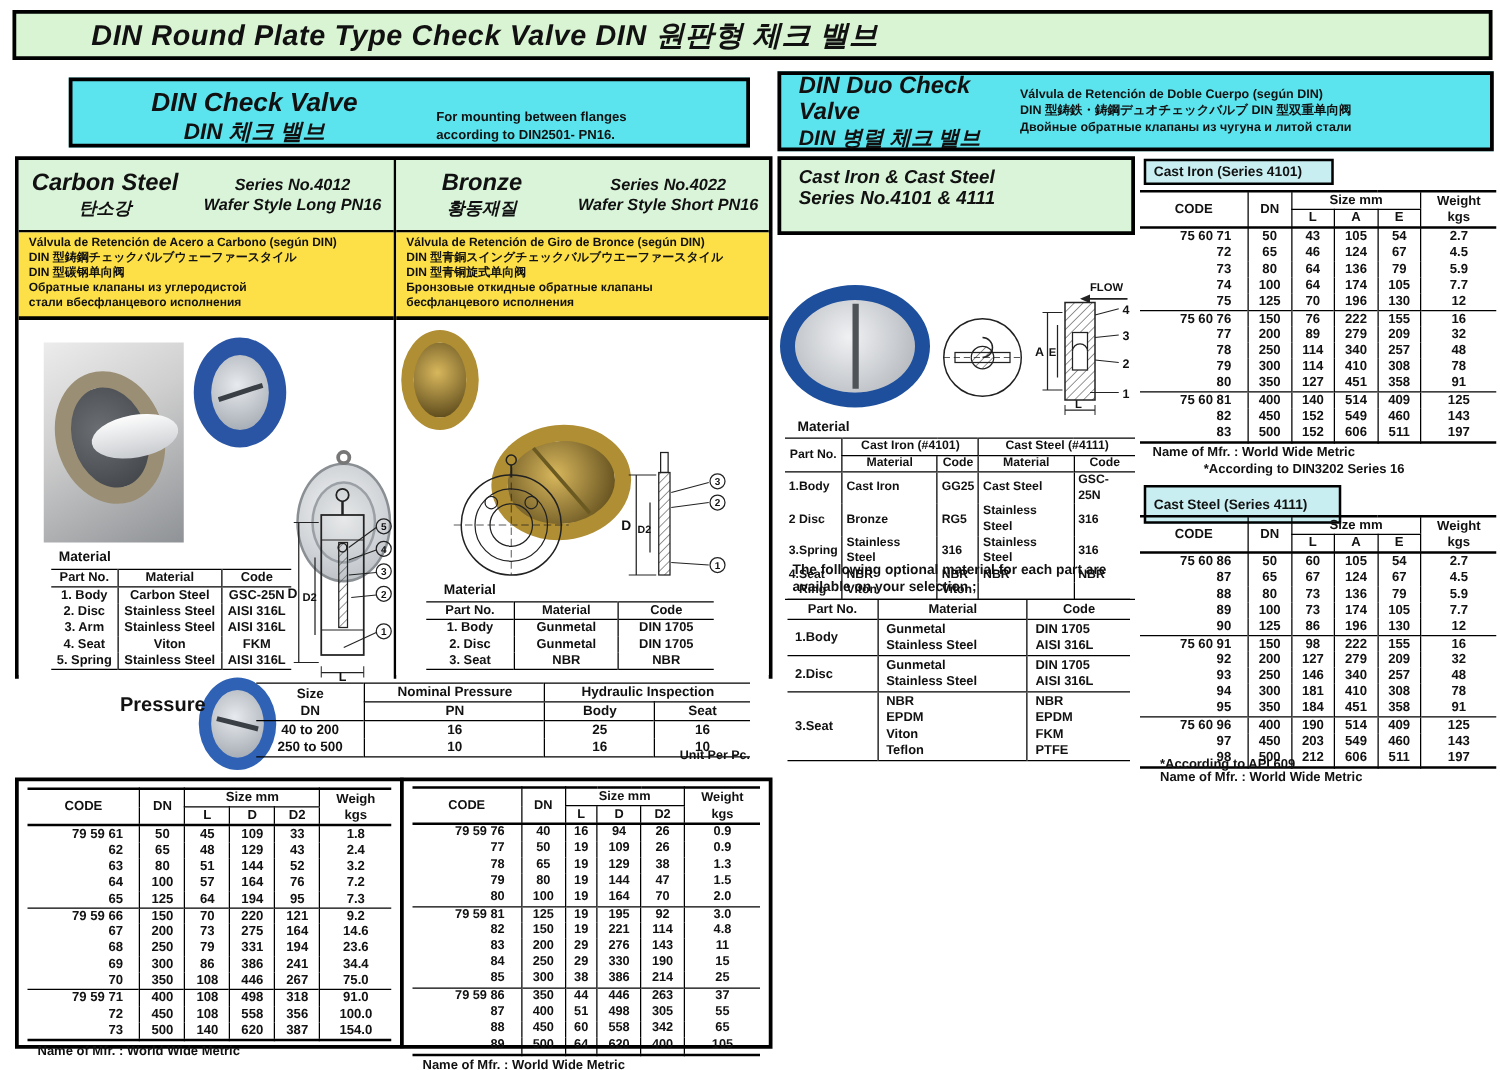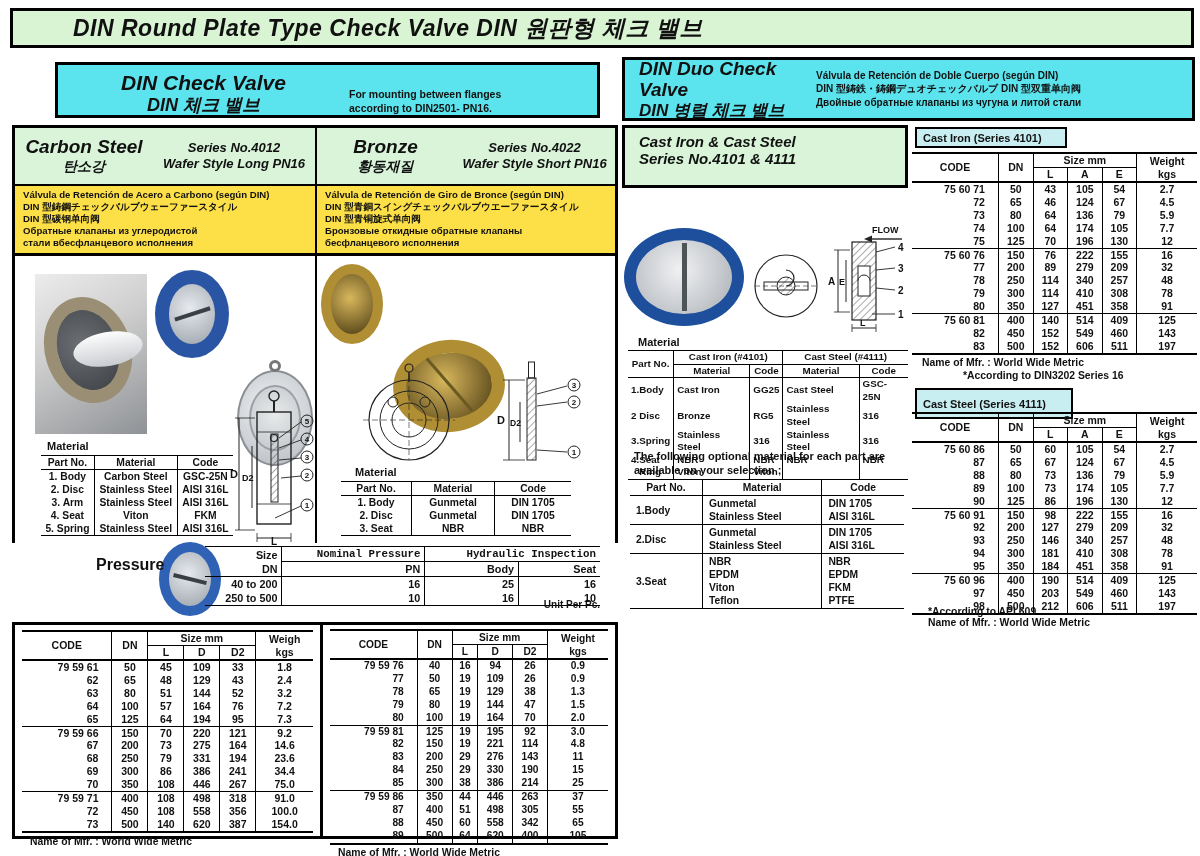--- a/index.html
+++ b/index.html
@@ -93,23 +93,23 @@
   .sizeTable td:first-child { text-align:right; padding-right:13px; white-space:pre; }
 
   .matTable { width:100%; font-size:10.3px; border-top:1.6px solid #000; border-bottom:1.6px solid #000; }
   .matTable thead { border-bottom:1.2px solid #000; }
   .matTable th, .matTable td { border-left:1.2px solid #000; line-height:13px; padding:0 4px; text-align:center; }
   .matTable .noL, .matTable td:first-child { border-left:none; }
   .matTable td { text-align:center; }
 
   .pressTable { width:100%; font-size:10.8px; border-top:1.6px solid #000; border-bottom:1.6px solid #000; }
   .pressTable thead { border-bottom:1.6px solid #000; }
-  .pressTable th, .pressTable td { border-left:1.2px solid #000; text-align:right; line-height:14px; padding:0 4px; }
+  .pressTable th, .pressTable td { border-left:1.2px solid #000; text-align:center; line-height:14px; padding:0 4px; }
   .pressTable .noL, .pressTable td:first-child { border-left:none; }
-  .pressTable .hb { border-bottom:1.2px solid #000;font-family:Liberation Mono, monospace; }
+  .pressTable .hb { border-bottom:1.2px solid #000; }
 
   .duoTable { width:100%; font-size:9.8px; border-top:1.6px solid #000; border-bottom:1.6px solid #000; }
   .duoTable thead { border-bottom:1.4px solid #000; }
   .duoTable th, .duoTable td { border-left:1.2px solid #000; line-height:12.6px; padding:0 3px; text-align:center; }
   .duoTable .noL, .duoTable td:first-child { border-left:none; }
   .duoTable td { text-align:left; }
   .duoTable td:first-child { white-space:pre; }
   .duoTable .hb { border-bottom:1.2px solid #000; }
 
   .optTable { width:100%; font-size:10.3px; border-top:1.6px solid #000; border-bottom:1.6px solid #000; }

